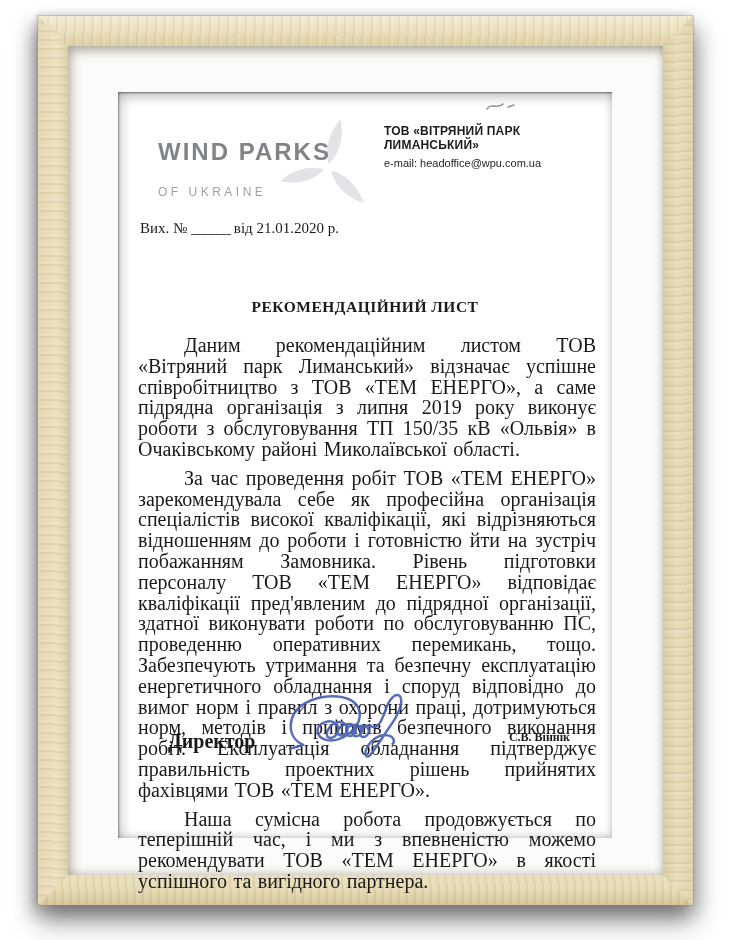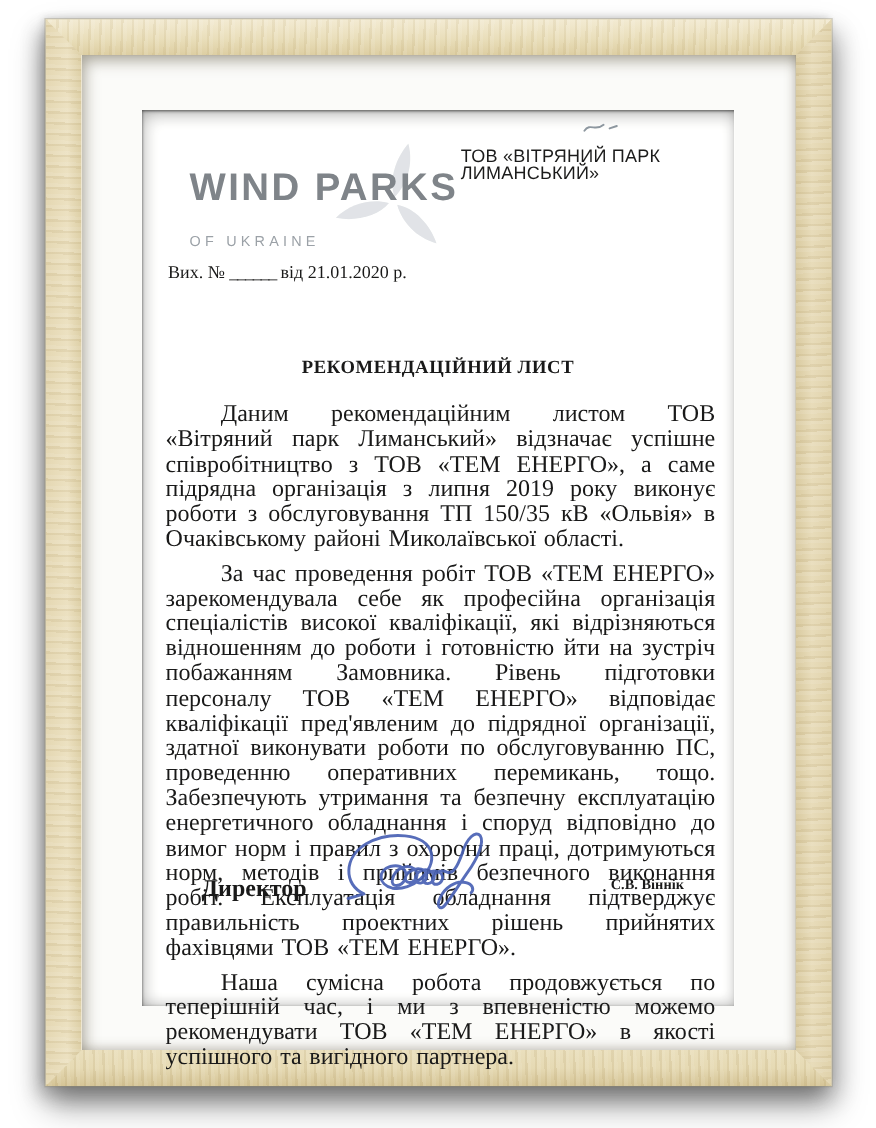--- a/index.html
+++ b/index.html
@@ -63,26 +63,26 @@
       inset 2px 0 2px -1px rgba(50,50,50,.45),
       inset 7px 9px 16px -8px rgba(0,0,0,.40),
       inset -5px -6px 12px -7px rgba(0,0,0,.35);
     color:#1c1c1c;
     filter:blur(0.3px) contrast(1.03);
   }
   .pen-mark{position:absolute;left:366px;top:7px;width:38px;height:16px;}
   
   .logo-block{position:absolute;left:40px;top:46px;width:190px;
     font-family:"Liberation Sans",sans-serif;}
-  .logo-title{font-size:32px;font-weight:bold;letter-spacing:2px;color:#7f8489;white-space:nowrap;}
+  .logo-title{font-size:24px;font-weight:bold;letter-spacing:2px;color:#7f8489;white-space:nowrap;}
   .logo-subtitle{font-size:12px;letter-spacing:3.5px;color:#9aa0a6;text-align:left;margin-top:19px;padding-right:2px;white-space:nowrap;}
   .turbine{position:absolute;left:150px;top:22px;width:120px;height:112px;}
   .company-info{position:absolute;left:266px;top:32px;width:224px;
     font-family:"Liberation Sans",sans-serif;font-size:11px;line-height:14px;color:#1e1e1e;}
-  .company-name{font-weight:normal;font-size:15px;margin-bottom:4px;letter-spacing:.2px;}
+  .company-name{font-weight:bold;font-size:12px;margin-bottom:4px;letter-spacing:.2px;}
   
   .ref-line{position:absolute;left:22px;top:128px;font-size:15px;white-space:nowrap;text-align:center;}
   .ref-blank{letter-spacing:-1px;}
   
   .letter-title{position:absolute;left:0;top:206px;width:100%;text-align:center;
     font-size:15.5px;font-weight:bold;letter-spacing:.5px;}
   
   .letter-body{position:absolute;left:20px;top:243px;width:458px;
     font-size:20px;line-height:20.8px;text-align:justify;}
   .letter-body p{margin:0 0 8px 0;text-indent:46px;word-spacing:1.5px;}
@@ -121,20 +121,21 @@
         </g>
       </svg>
 
       <div class="logo-block">
         <div class="logo-title">WIND PARKS</div>
         <div class="logo-subtitle">OF UKRAINE</div>
       </div>
 
       <div class="company-info">
         <div class="company-name">ТОВ «ВІТРЯНИЙ ПАРК ЛИМАНСЬКИЙ»</div>
+        <div class="company-email">e-mail: headoffice@wpu.com.ua</div>
       </div>
 
       <div class="ref-line">
         <span>Вих. №</span>
         <span class="ref-blank">______</span>
         <span>від 21.01.2020 р.</span>
       </div>
 
       <div class="letter-title">РЕКОМЕНДАЦІЙНИЙ ЛИСТ</div>
 

